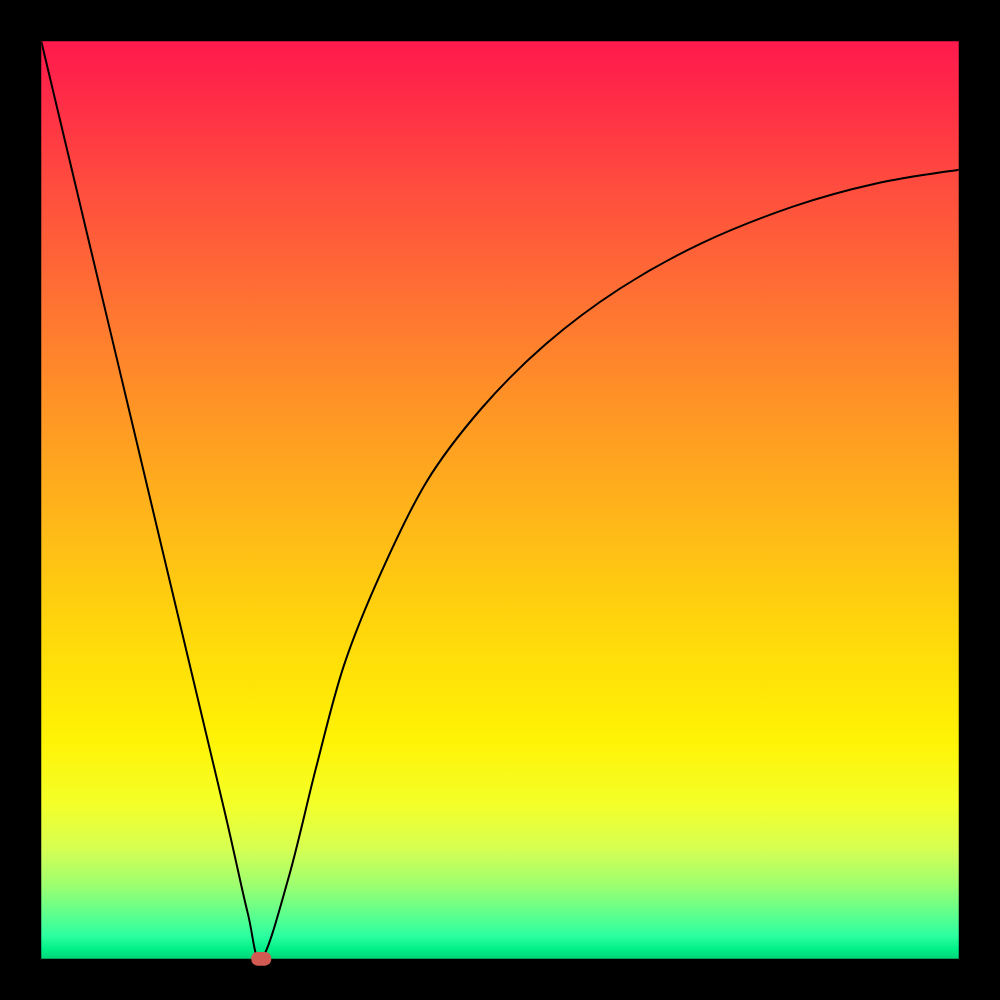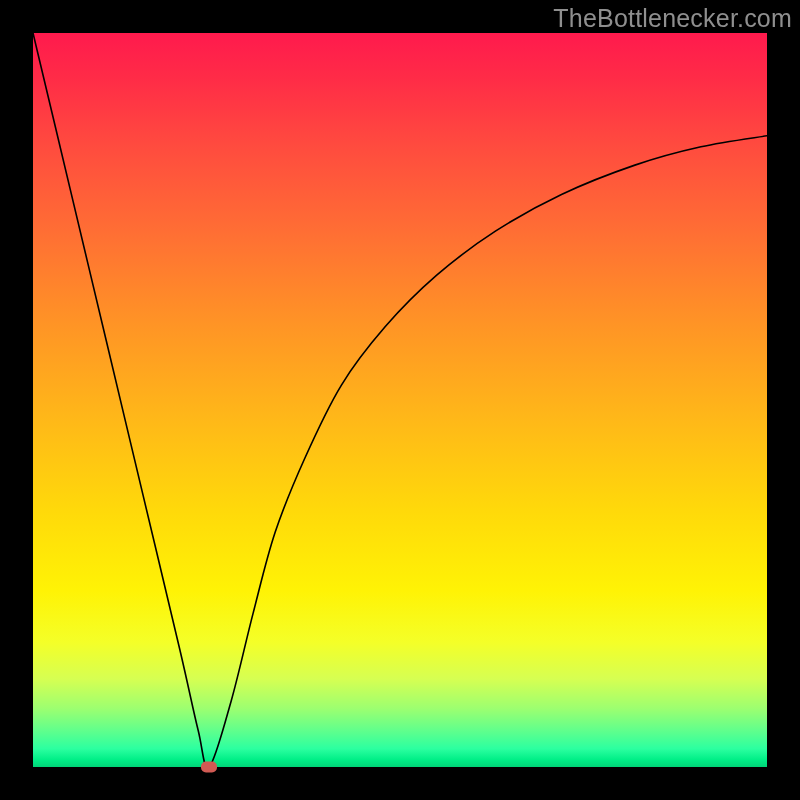--- a/index.html
+++ b/index.html
@@ -76,15 +76,14 @@
   <div class="plot-area">
 
     <svg class="curve-svg" viewBox="0 0 100 100" preserveAspectRatio="none">
       <path id="curve-path" d="M 0 0 C 0.8333333333333334 3.5, 3.333333333333333 14, 5 21 C 6.666666666666667 28, 8.333333333333334 35, 10 42 C 11.666666666666666 49, 13.333333333333334 56, 15 63 C 16.666666666666668 70, 18.75 78.66666666666667, 20 84 C 21.25 89.33333333333333, 21.833333333333332 92.33333333333333, 22.5 95 C 23.166666666666668 97.66666666666667, 23.25 100.66666666666667, 24 100 C 24.75 99.33333333333333, 26 94.5, 27 91 C 28 87.5, 29 82.83333333333333, 30 79 C 31 75.16666666666667, 31.833333333333332 71.5, 33 68 C 34.166666666666664 64.5, 35.5 61.333333333333336, 37 58 C 38.5 54.666666666666664, 40.166666666666664 51, 42 48 C 43.833333333333336 45, 45.833333333333336 42.5, 48 40 C 50.166666666666664 37.5, 52.5 35.166666666666664, 55 33 C 57.5 30.833333333333332, 60.166666666666664 28.833333333333332, 63 27 C 65.83333333333333 25.166666666666668, 68.83333333333333 23.5, 72 22 C 75.16666666666667 20.5, 78.83333333333333 19.083333333333332, 82 18 C 85.16666666666667 16.916666666666668, 88 16.166666666666668, 91 15.5 C 94 14.833333333333334, 98.5 14.25, 100 14" fill="none" stroke="#000" stroke-width="0.22" vector-effect="non-scaling-stroke" stroke-linejoin="round" stroke-linecap="round" style="stroke-width:1.6px"></path>
     </svg>
 
     <div class="marker" id="min-marker" style="left: 176.16px; top: 734px; background: rgb(209, 90, 83);"></div>
 
   </div>
 
-  <div class="watermark">TheBottlenecker.com</div>
 
 </div>
 
 </body></html>

